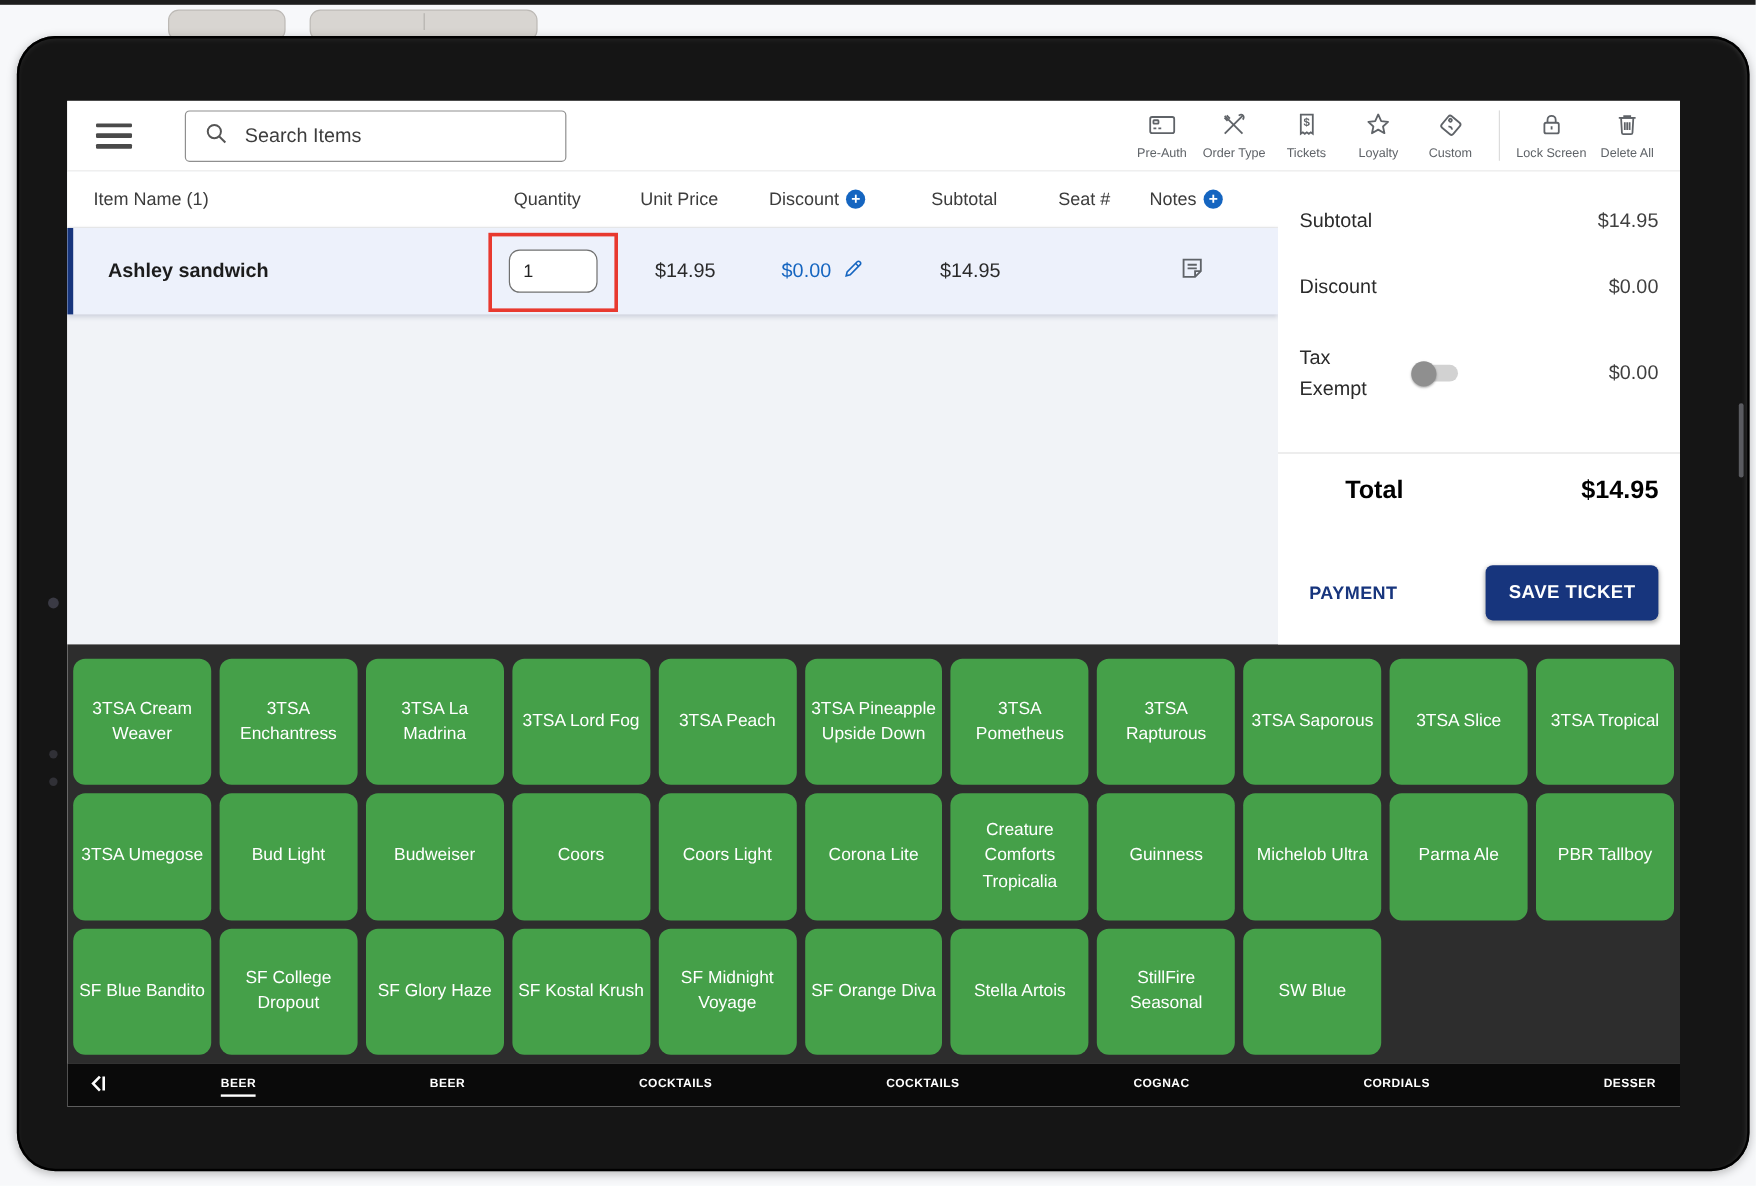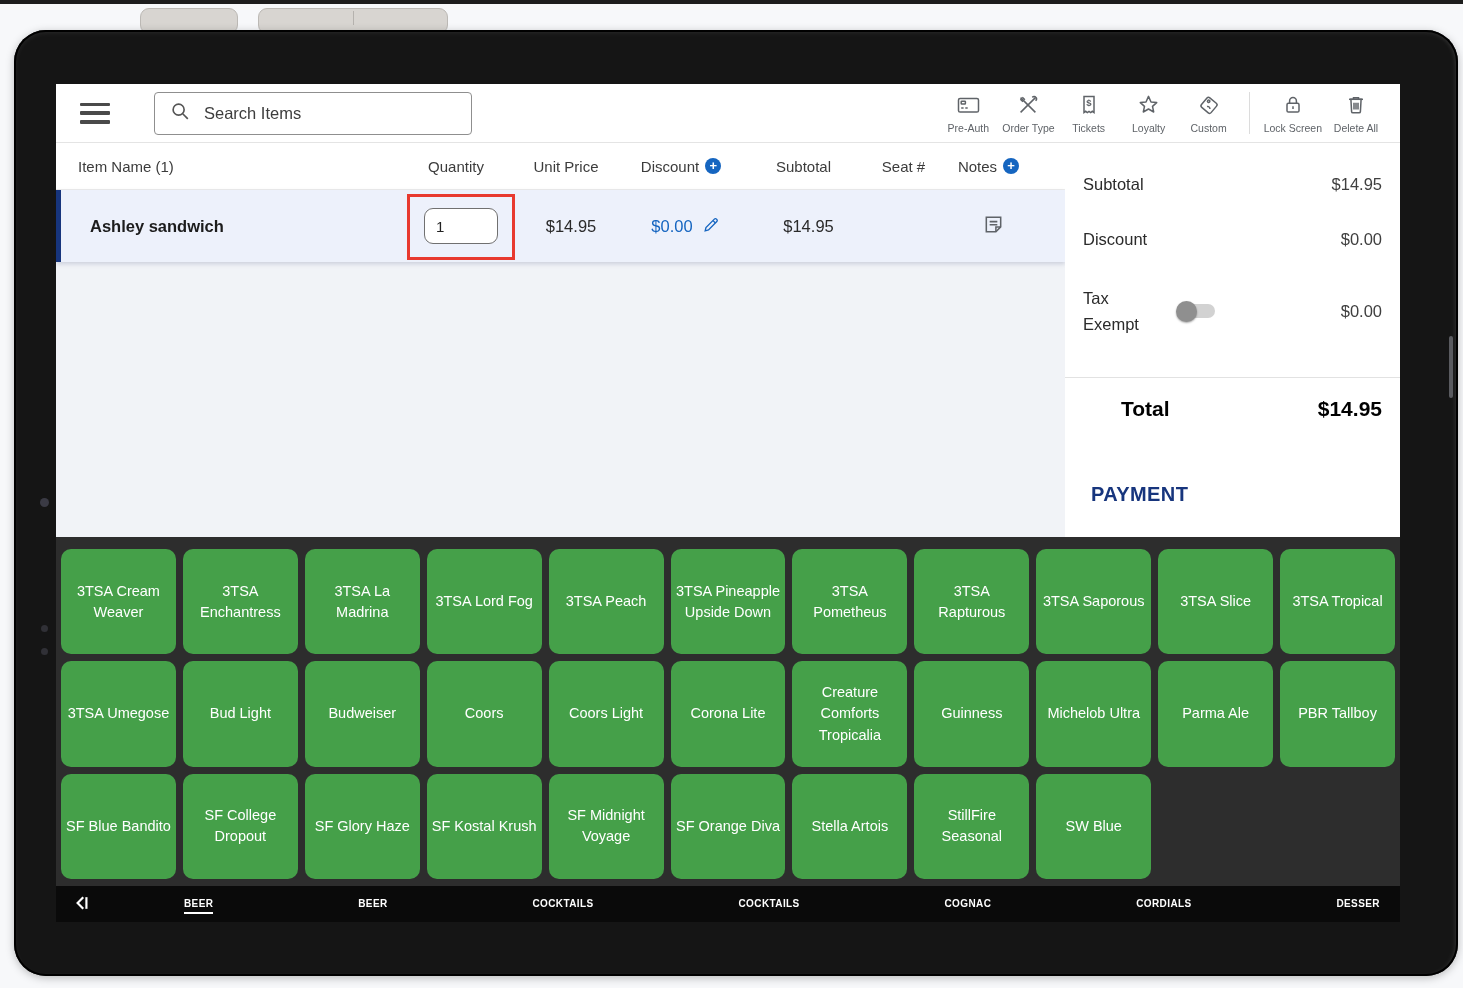--- a/index.html
+++ b/index.html
@@ -76,21 +76,21 @@
   .srow-tax { display:flex; align-items:center; font-size:16.5px; }
   .srow-tax .lbl { width:72px; line-height:1.6; }
   .toggle { margin-left:24px; width:36px; height:14px; border-radius:7px; background:#d2d2d2; position:relative; cursor:pointer; }
   .toggle .knob { position:absolute; left:-3px; top:-3.5px; width:21px; height:21px; border-radius:50%;
     background:#8f8f8f; box-shadow:0 1px 2px rgba(0,0,0,.35); }
   .srow-tax .val { margin-left:auto; color:#3f3f3f; }
   .sum-divider { position:absolute; left:0; right:0; top:234px; border-top:1px solid #e2e2e2; }
   .total-row { position:absolute; left:20px; right:18px; top:254px; display:flex; justify-content:space-between;
     font-size:21px; font-weight:bold; color:#000000;margin-left:36px; }
   .sum-btns { position:absolute; left:14px; right:18px; top:328px; display:flex; align-items:center; justify-content:space-between; }
-  .payment-btn { background:none; border:none; color:var(--navy,#17357d); font-weight:bold; font-size:20px;
+  .payment-btn { background:none; border:none; color:var(--navy,#17357d); font-weight:bold; font-size:15px;
     letter-spacing:.4px; padding:12px; cursor:pointer; font-family:inherit; }
   .save-btn { background:var(--navy,#17357d); border:none; color:#fff; font-weight:bold; font-size:15.5px;
     letter-spacing:.4px; padding:14px 19px; border-radius:6px; cursor:pointer; font-family:inherit;
     box-shadow:0 2px 4px rgba(0,0,0,.35); }
 
   
   .grid { flex:0 0 349px; background:var(--grid_bg,#2d2d2d); display:grid;
     grid-template-columns:repeat(11,1fr); grid-auto-rows:1fr; gap:7px; padding:12px 5px 7px; }
   .gbtn { background:var(--green,#45a049); border:none; border-radius:10px; color:#fff;
     font-size:14.5px; line-height:1.45; font-family:inherit; display:flex; align-items:center;
@@ -260,20 +260,21 @@
             </span>
           <span class="val">$0.00</span>
         </div>
         <div class="sum-divider"></div>
         <div class="total-row">
           <span>Total</span>
           <span>$14.95</span>
         </div>
         <div class="sum-btns">
           <button class="payment-btn">PAYMENT</button>
+          <button class="save-btn">SAVE TICKET</button>
         </div>
       </div>
     </div>
 
     <div class="grid">
         <button class="gbtn">3TSA Cream Weaver</button>
         <button class="gbtn">3TSA Enchantress</button>
         <button class="gbtn">3TSA La Madrina</button>
         <button class="gbtn">3TSA Lord Fog</button>
         <button class="gbtn">3TSA Peach</button>

